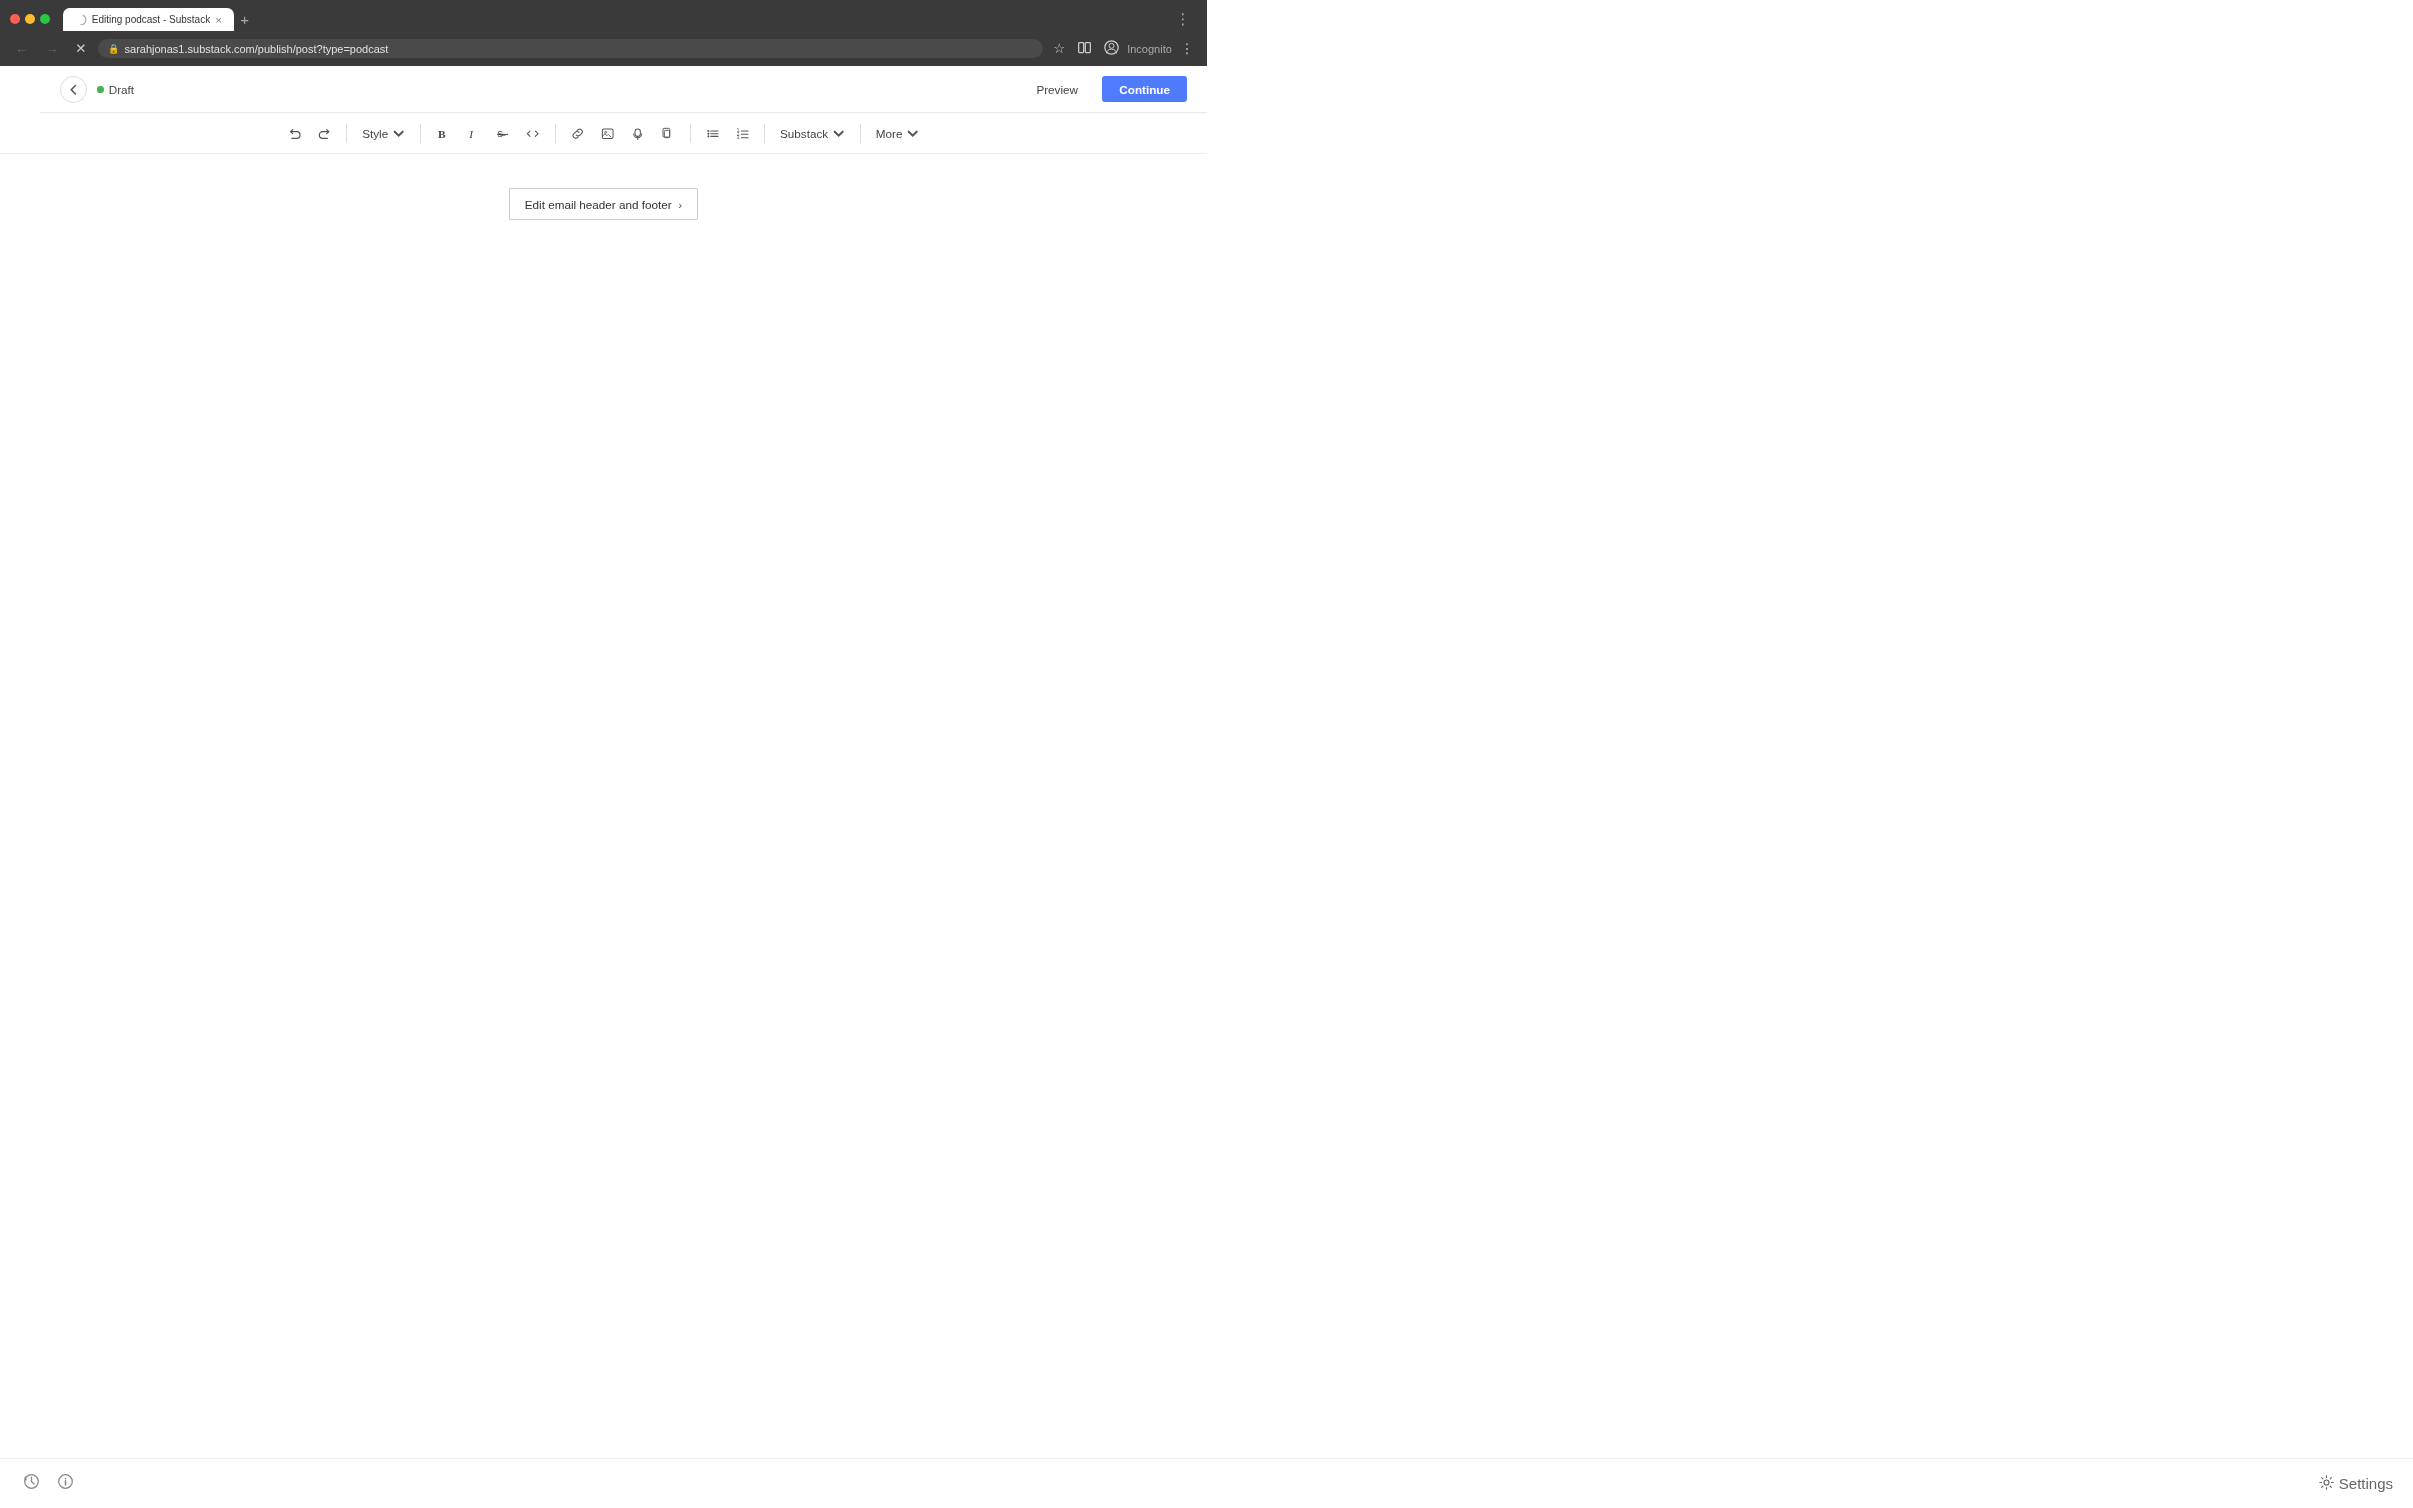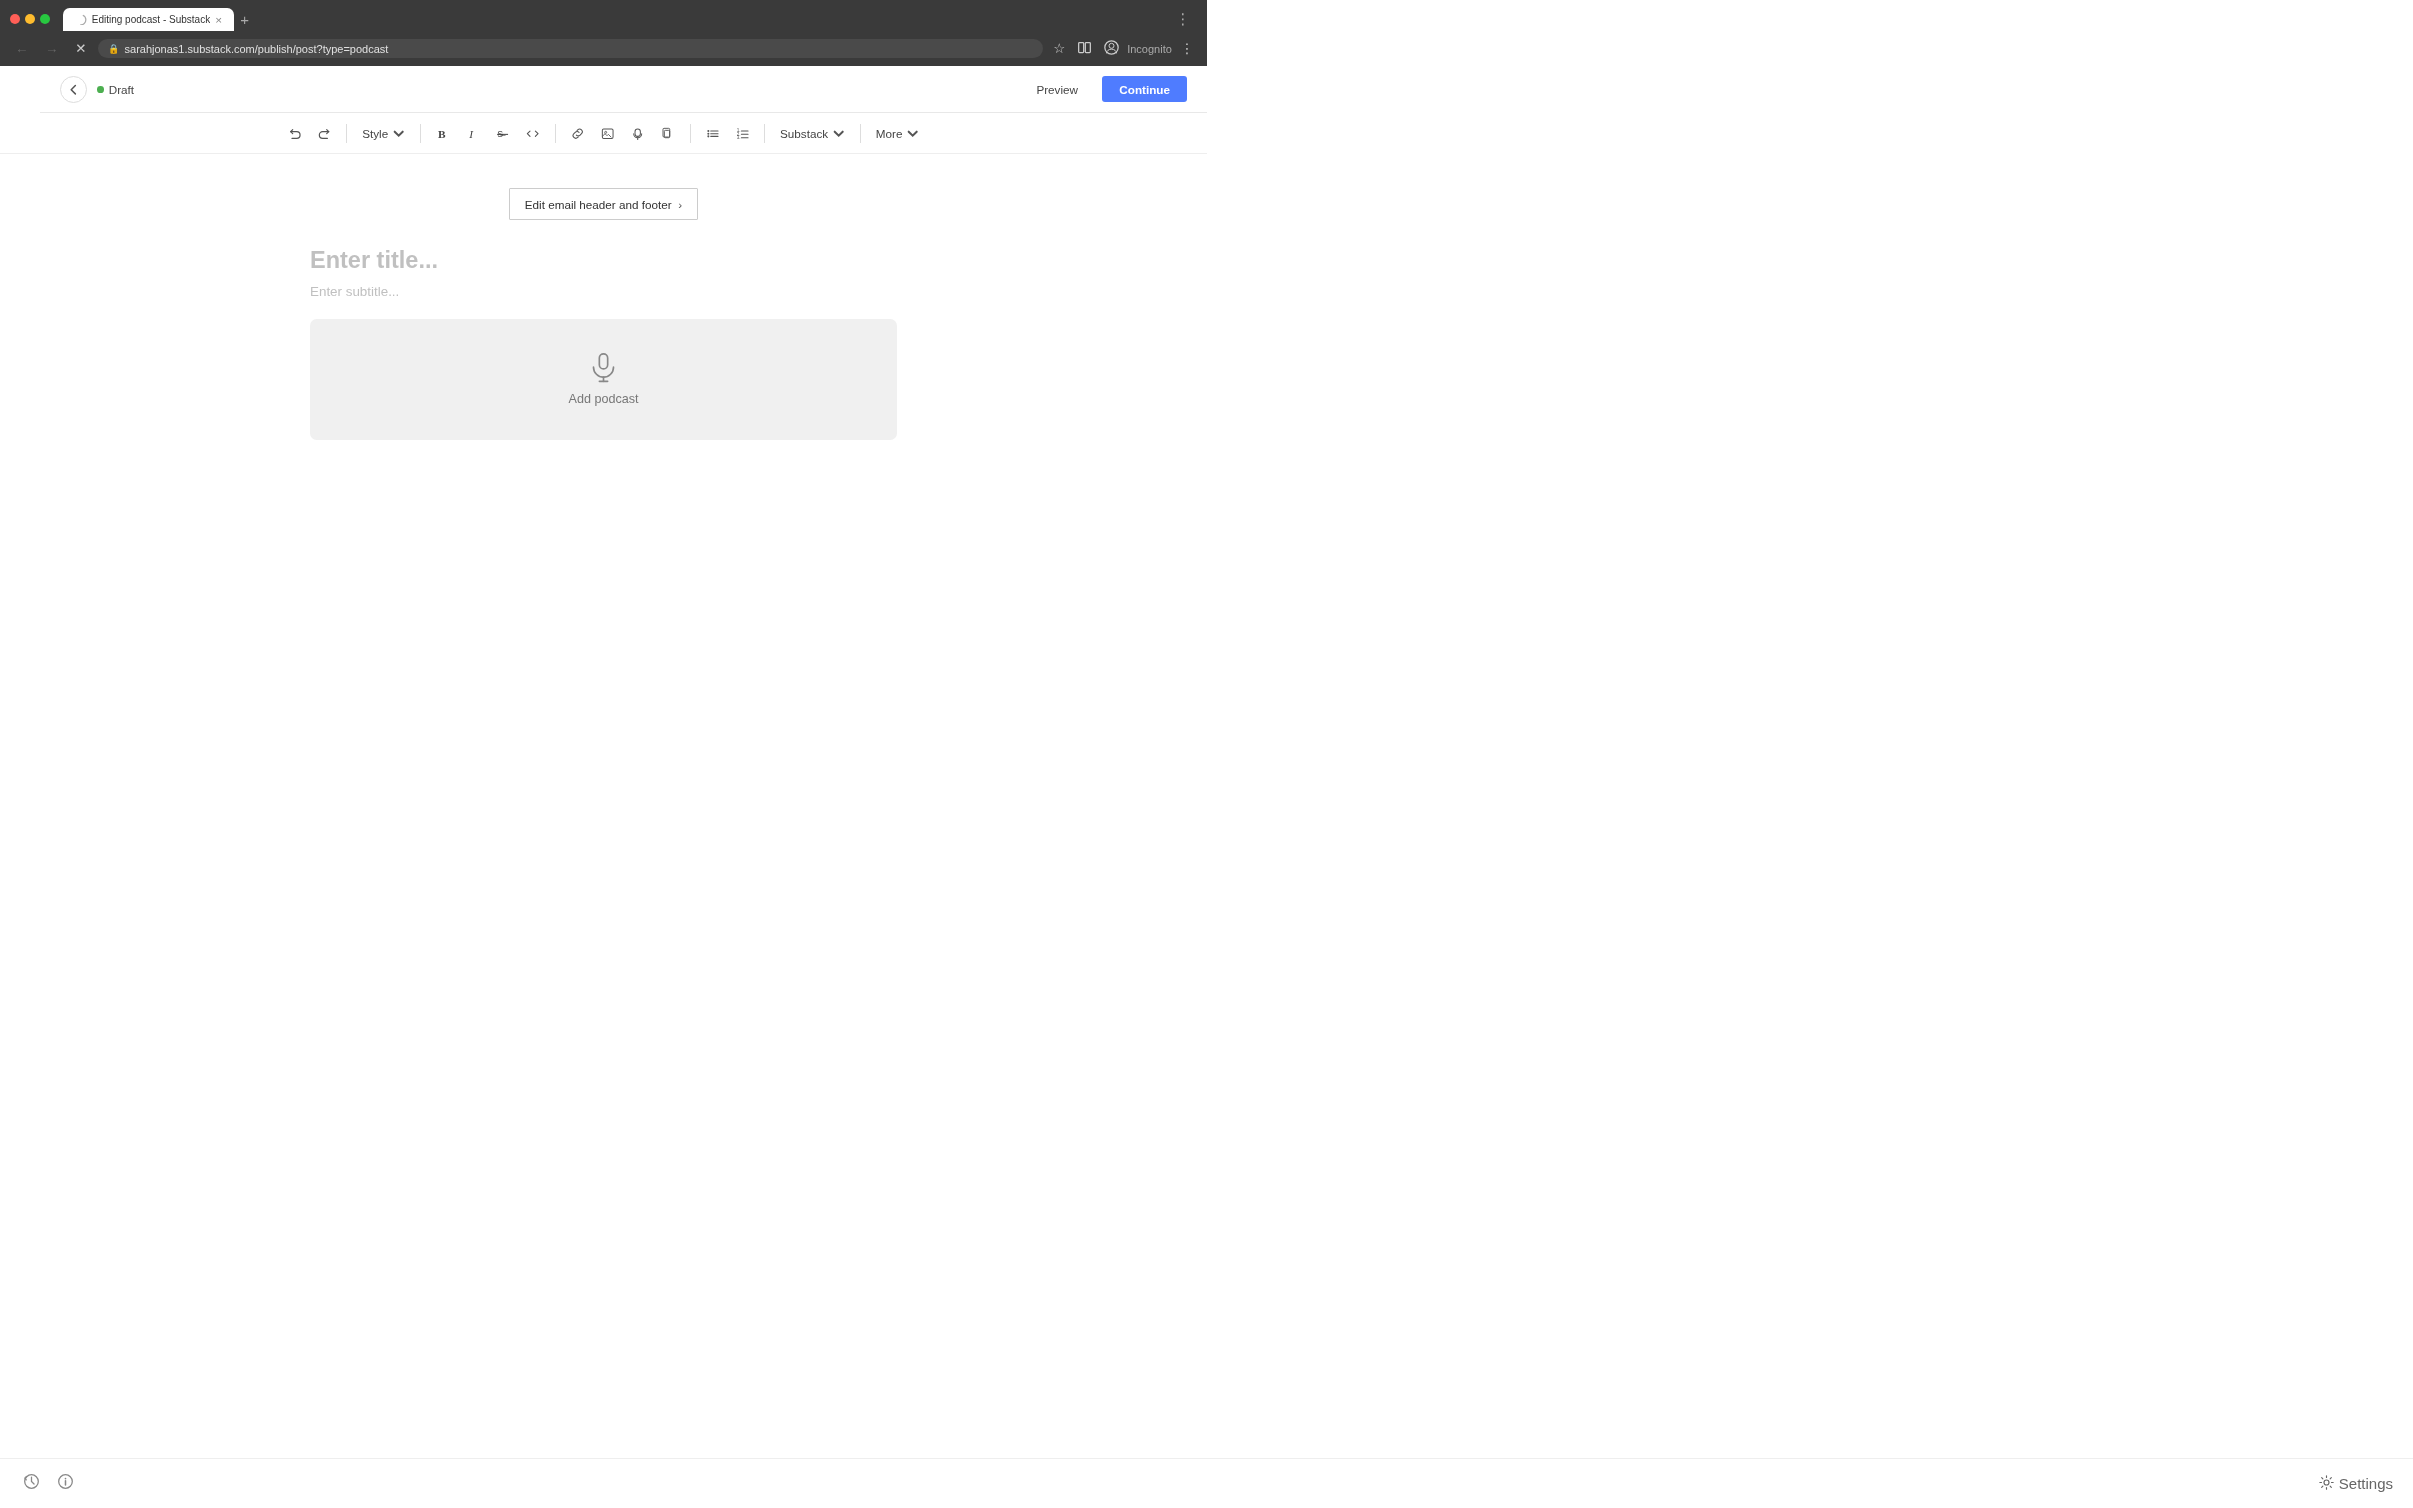--- a/index.html
+++ b/index.html
@@ -250,34 +250,20 @@
       </svg>
   </button>
 </div>
 
 <div class="editor-area">
   <button class="email-header-btn">
     <span>Edit email header and footer</span>
     <span class="chevron">›</span>
   </button>
 
-  <div class="editor-content">
-    <input class="title-input" type="text" value="" placeholder="Enter title..." style="">
-    <input class="subtitle-input" type="text" value="" placeholder="Enter subtitle..." style="">
-
-    <button class="podcast-drop-zone">
-      <svg width="27" height="30" viewBox="0 0 32 36" fill="none">
-        <rect x="11" y="1" width="10" height="18" rx="5" stroke="#888" stroke-width="2"></rect>
-        <path d="M4 17a12 12 0 0024 0" stroke="#888" stroke-width="2" stroke-linecap="round"></path>
-        <line x1="16" y1="29" x2="16" y2="34" stroke="#888" stroke-width="2" stroke-linecap="round"></line>
-        <line x1="11" y1="34" x2="21" y2="34" stroke="#888" stroke-width="2" stroke-linecap="round"></line>
-      </svg>
-      <span class="podcast-label">Add podcast</span>
-    </button>
-  </div>
 </div>
 
 <div class="bottom-bar">
   <div class="bottom-left">
     <button class="bottom-btn" title="History">
       <svg width="17" height="17" viewBox="0 0 20 20" fill="none">
           <circle cx="10" cy="10" r="8" stroke="#888" stroke-width="1.5"></circle>
           <path d="M10 5v5l3 3" stroke="#888" stroke-width="1.5" stroke-linecap="round"></path>
           <path d="M4 4l-2 2 2 2" stroke="#888" stroke-width="1.3" stroke-linecap="round" stroke-linejoin="round"></path>
         </svg>

